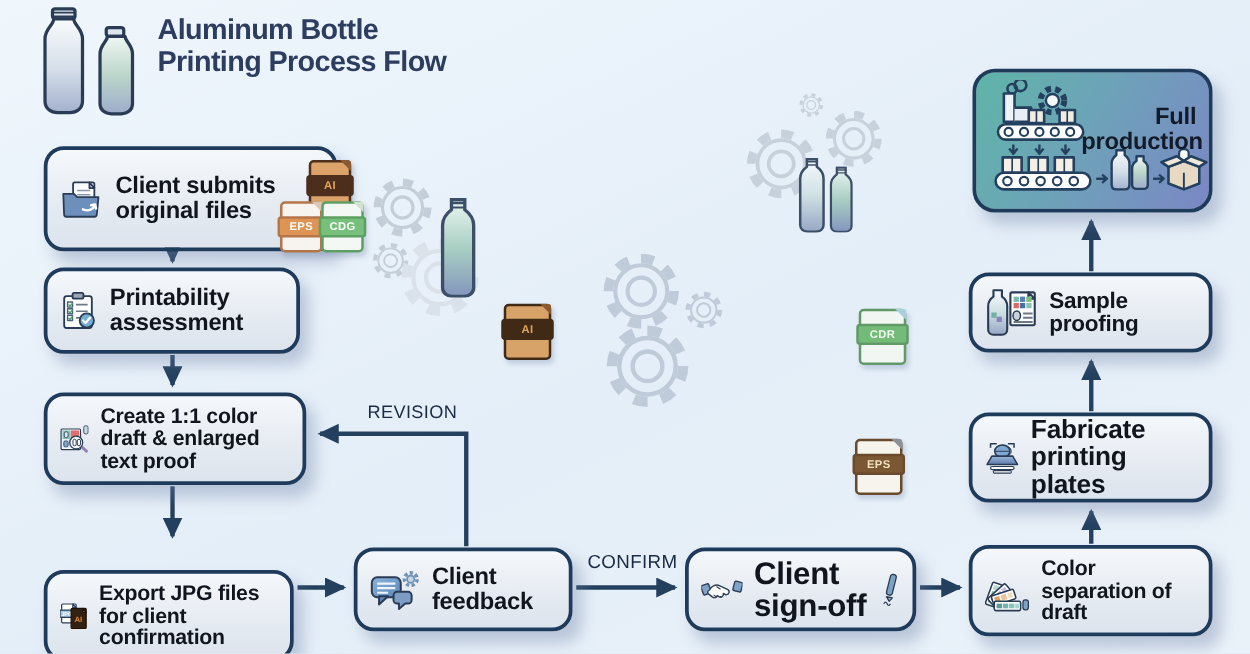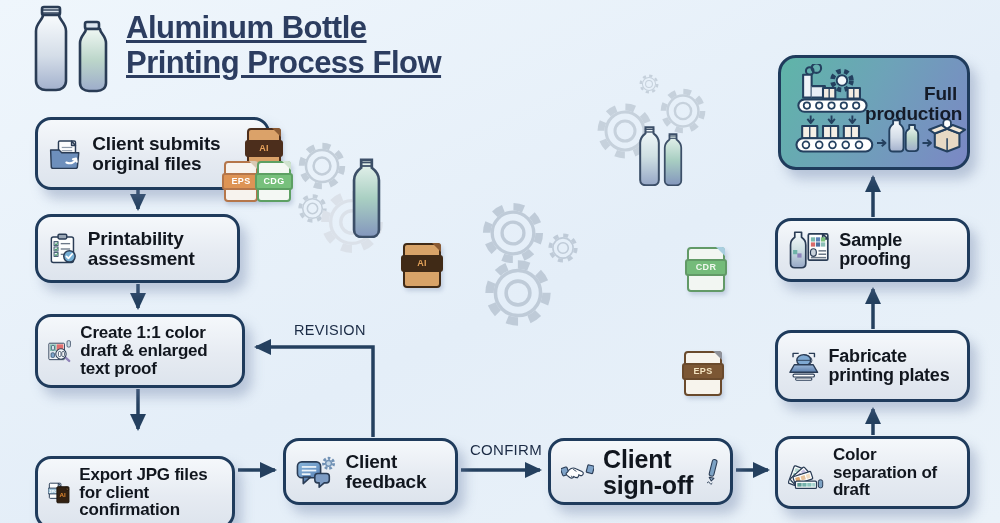--- a/index.html
+++ b/index.html
@@ -5,38 +5,38 @@
   html,body{margin:0;padding:0;background:#dfe9f3;}
   .canvas{
     position:relative;width:1000px;height:523px;overflow:hidden;
     background:linear-gradient(155deg,#eff6fc 0%,#e4eef8 55%,#eaf2f9 100%);
     font-family:"Liberation Sans",sans-serif;
   }
   .layer{position:absolute;left:0;top:0;}
   .deco{z-index:1;pointer-events:none;}
   .edges{z-index:2;pointer-events:none;}
   .title-wrap{position:absolute;left:126px;top:10px;z-index:3;}
-  .title-line{font-size:31px;font-weight:bold;color:#2c3d60;line-height:1.13;letter-spacing:-0.5px;text-decoration:underline;}
+  .title-line{font-size:23px;font-weight:bold;color:#2c3d60;line-height:1.13;letter-spacing:-0.5px;}
   .title-bottles{position:absolute;left:26px;top:4px;z-index:3;}
   .node{
     position:absolute;z-index:3;box-sizing:border-box;
     border:3px solid #1f3b5c;border-radius:16px;
     background:linear-gradient(180deg,#f5f8fb 0%,#e6ebf2 55%,#dde4ed 100%);
     box-shadow:7px 9px 12px rgba(110,130,165,.38);
     display:flex;align-items:center;gap:9px;padding:0 10px;
   }
   .node-label{font-weight:bold;color:#11161e;line-height:1.04;letter-spacing:-0.2px;}
-  .n1{left:35px;top:117px;width:235px;height:73px}.n1 .node-label{font-size:19px}
+  .n1{left:35px;top:117px;width:235px;height:84px}.n1 .node-label{font-size:19px}
   .n2{left:35px;top:214px;width:205px;height:69px}.n2 .node-label{font-size:19px}
   .n3{left:35px;top:314px;width:210px;height:74px}.n3 .node-label{font-size:17px}
   .n4{left:35px;top:456px;width:200px;height:73px}.n4 .node-label{font-size:17px}
   .n5{left:283px;top:438px;width:175px;height:67px}.n5 .node-label{font-size:19px}
   .n6{left:548px;top:438px;width:185px;height:67px}.n6 .node-label{font-size:25px}
   .n7{left:775px;top:436px;width:195px;height:73px}.n7 .node-label{font-size:17px}
-  .n8{left:775px;top:330px;width:195px;height:72px}.n8 .node-label{font-size:18px}
+  .n8{left:775px;top:330px;width:195px;height:72px}.n8 .node-label{font-size:21px}
   .n9{left:775px;top:218px;width:195px;height:64px}.n9 .node-label{font-size:18px}
   .n10{
     left:778px;top:55px;width:192px;height:115px;display:block;padding:0;
     background:linear-gradient(120deg,#5fb5a8 0%,#6da3b8 45%,#7b87c5 100%);
     border-radius:18px;
     text-align:right;
   }
   .n10 .node-label{position:absolute;right:10px;top:26px;width:92px;font-size:19px;color:#141b28;}
   .n10 svg{position:absolute;left:6px;top:6px;}
   .edge-label{position:absolute;z-index:4;font-weight:normal;color:#1b2b45;}

